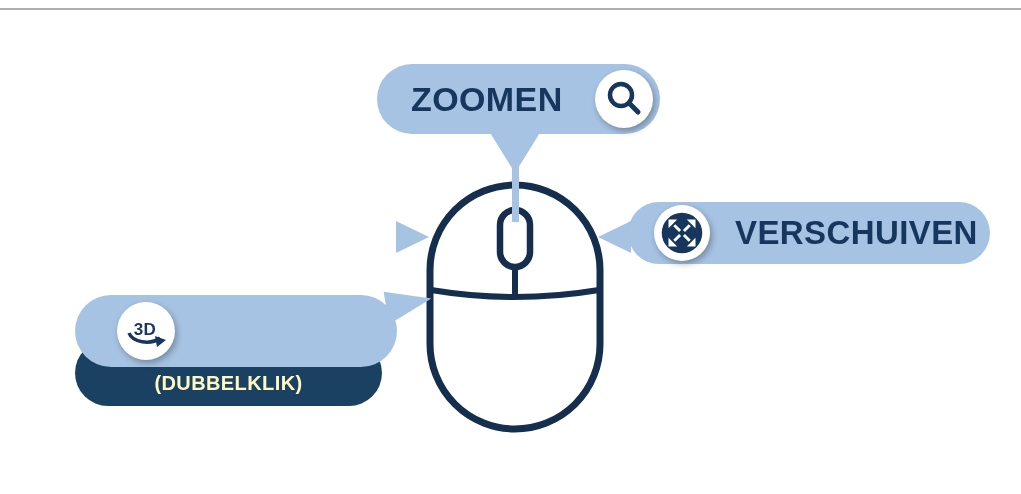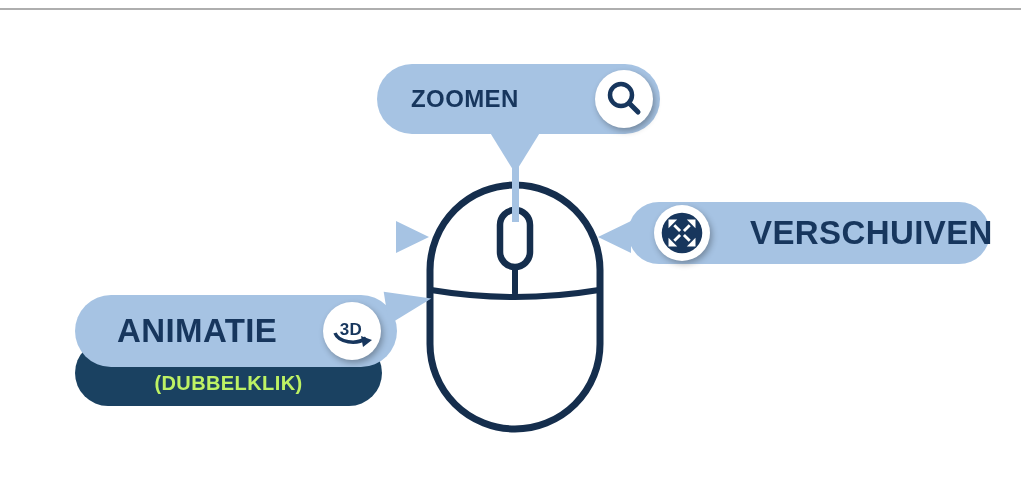--- a/index.html
+++ b/index.html
@@ -18,21 +18,21 @@
     background:#ffffff; border-radius:50%;
     box-shadow:2px 3px 6px rgba(0,0,0,0.30);
     display:flex; align-items:center; justify-content:flex-end; flex:none;
   }
 
   .tri { position:absolute; width:0; height:0; }
 
   .blue { background:#a6c3e3; }
 
   .dark-pill {
-    position:absolute; background:#1a4161; color:#bef264; font-weight:bold;
+    position:absolute; background:#1a4161; color:#fef9c3; font-weight:bold;
     display:flex; align-items:flex-end; justify-content:center;
   }
 
   svg text { font-family:"Liberation Sans", sans-serif; }
 </style>
 </head>
 <body>
 
 <div class="stage">
 
@@ -47,37 +47,37 @@
 
       <path d="M 93 88 L 93 116" fill="none" stroke="#152e4d" stroke-width="6" stroke-linecap="round"></path>
 
       <rect x="78" y="33" width="30" height="57" rx="15" ry="15" fill="#ffffff" stroke="#152e4d" stroke-width="6.5"></rect>
     </svg>
   </div>
 
   <div class="blue" style="position:absolute; left:512px; top:148px; width:7px; height:74px; z-index:5;"></div>
 
   <div class="pill" style="left:377px; top:64px; width:283px; height:70px; border-radius:35px;
-       justify-content:space-between; padding:0 7px 0 34px; font-size:24px;">
+       justify-content:space-between; padding:0 7px 0 34px; font-size:34px;">
     <span class="label">ZOOMEN</span>
     <span class="circle" style="width:58px; height:58px;">
       <svg width="58" height="58" viewBox="0 0 58 58">
         <circle cx="26" cy="25" r="11" fill="none" stroke="#17365d" stroke-width="4.5"></circle>
         <line x1="34" y1="33" x2="43" y2="42" stroke="#17365d" stroke-width="5" stroke-linecap="round"></line>
       </svg>
     </span>
   </div>
   <div class="tri" style="left:489px; top:131px; border-left:26px solid transparent;
        border-right:26px solid transparent; border-top:42px solid #a6c3e3;"></div>
 
   <div class="tri" style="left:396px; top:221px; border-top:16px solid transparent;
        border-bottom:16px solid transparent; border-left:33px solid #a6c3e3;"></div>
 
   <div class="pill" style="left:628px; top:202px; width:362px; height:62px; border-radius:31px;
-       justify-content:flex-start; padding:0 20px 0 26px; gap:40px; font-size:33px;">
+       justify-content:flex-start; padding:0 20px 0 26px; gap:25px; font-size:33px;">
     <span class="circle" style="width:56px; height:56px;">
       <svg width="56" height="56" viewBox="0 0 58 58">
         <circle cx="29" cy="29" r="21" fill="#17365d"></circle>
         <path d="M 27 27 L 21 21 M 31 27 L 37 21 M 27 31 L 21 37 M 31 31 L 37 37" stroke="#ffffff" stroke-width="3"></path>
         <polygon points="15,15 24,15 15,24" fill="#ffffff"></polygon>
         <polygon points="43,15 34,15 43,24" fill="#ffffff"></polygon>
         <polygon points="15,43 15,34 24,43" fill="#ffffff"></polygon>
         <polygon points="43,43 43,34 34,43" fill="#ffffff"></polygon>
       </svg>
     </span>
@@ -86,21 +86,20 @@
   <div class="tri" style="left:598px; top:221px; border-top:16px solid transparent;
        border-bottom:16px solid transparent; border-right:33px solid #a6c3e3;"></div>
 
   <div class="dark-pill" style="left:75px; top:340px; width:307px; height:66px; border-radius:33px;
        padding-bottom:11px; font-size:20px; letter-spacing:0.4px; z-index:1;">
     <span>(DUBBELKLIK)</span>
   </div>
 
   <div class="pill" style="left:75px; top:295px; width:322px; height:72px; border-radius:36px;
        justify-content:space-between; padding:0 16px 0 42px; font-size:33px; z-index:2;">
-    <span class="label">ANIMATIE</span>
     <span class="circle" style="width:58px; height:58px;">
       <svg width="58" height="58" viewBox="0 0 58 58">
         <path d="M 12 31 A 18 12 0 0 0 43 36" fill="none" stroke="#17365d" stroke-width="3.5"></path>
         <polygon points="38,34 49,38 40,45" fill="#17365d"></polygon>
         <text x="28" y="33" text-anchor="middle" font-size="17" font-weight="bold" fill="#17365d">3D</text>
       </svg>
     </span>
   </div>
   <div class="tri" style="left:386px; top:288px; border-top:14px solid transparent;
        border-bottom:19px solid transparent; border-left:46px solid #a6c3e3; transform:rotate(-9deg); z-index:2;"></div>

